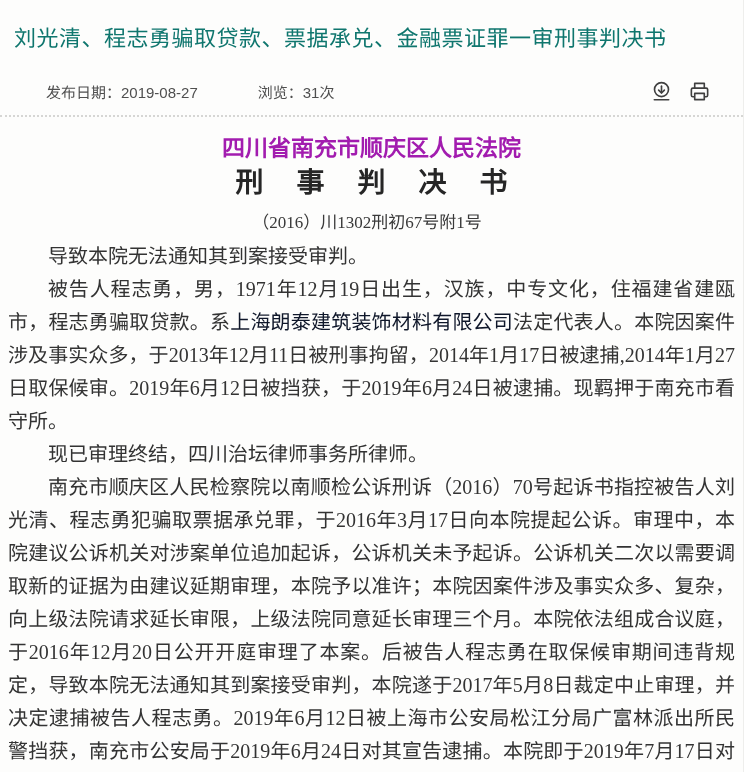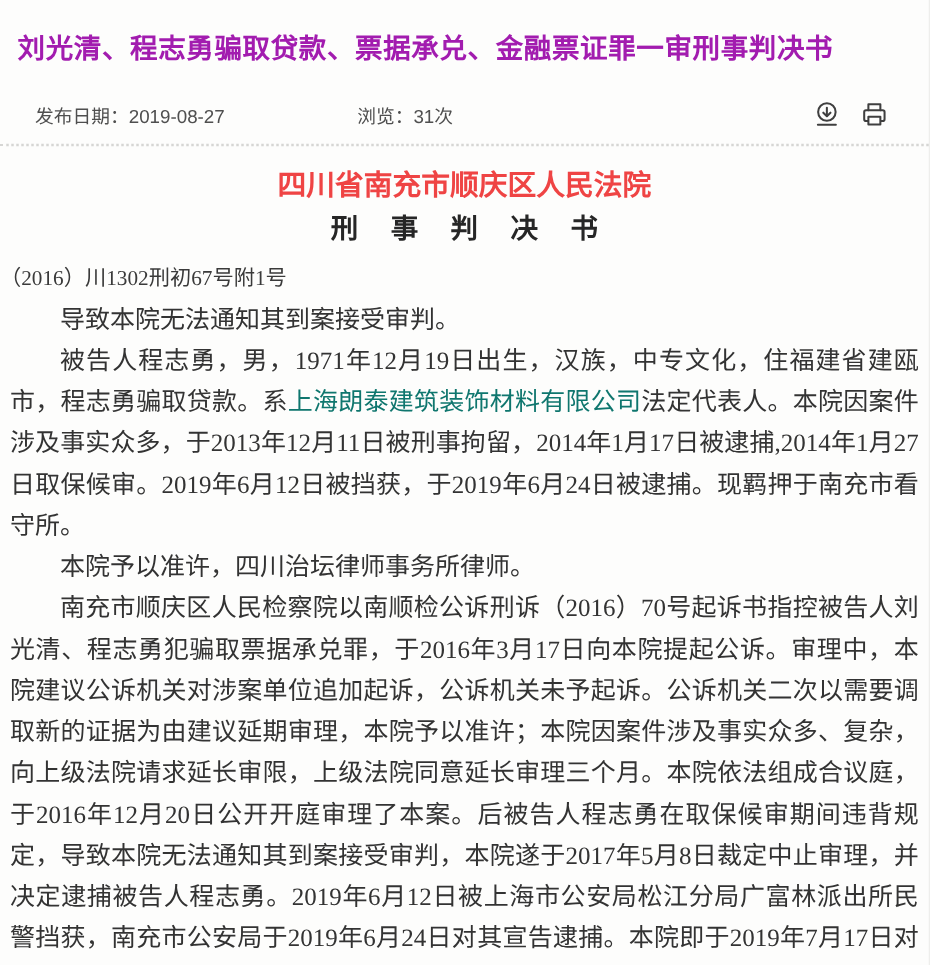--- a/index.html
+++ b/index.html
@@ -13,36 +13,36 @@
     width: 744px;
     min-height: 772px;
     box-sizing: border-box;
     background: #fdfdfc;
     border-right: 1px solid #eeeeec;
     padding-top: 8px;
   }
   
   .article-title {
     font-size: 22px;
-    font-weight: bold;
-    color: #a21caf;
+    font-weight: normal;
+    color: #0f766e;
     line-height: 28px;
     padding: 2px 14px 0 14px;
     letter-spacing: 0.5px;
   }
   .meta-row {
     display: flex;
     align-items: center;
     font-size: 15px;
     color: #4f4f4f;
     padding: 13px 0 12px 0;
     border-bottom: 2px dotted #d6d6d4;
   }
-  .meta-publish { margin-left: 28px; }
-  .meta-views  { margin-left: 106px; }
+  .meta-publish { margin-left: 46px; }
+  .meta-views  { margin-left: 60px; }
   .meta-icons {
     margin-left: auto;
     margin-right: 32px;
     display: flex;
     align-items: center;
     gap: 15px;
   }
   .icon-btn {
     width: 23px;
     height: 23px;
@@ -53,36 +53,36 @@
     display: inline-flex;
     align-items: center;
     justify-content: center;
   }
   .icon-btn svg { display: block; }
   
   .court-name {
     text-align: center;
     font-size: 23px;
     font-weight: bold;
-    color: #ef4444;
+    color: #a21caf;
     margin-top: 16px;
     line-height: 30px;
   }
   .doc-type {
     text-align: center;
-    font-size: 22px;
+    font-size: 28px;
     font-weight: bold;
     color: #262626;
     letter-spacing: 0.45em;
     text-indent: 0.45em;
     margin-top: 5px;
     line-height: 30px;
   }
   .case-number {
-    text-align: left;
+    text-align: center;
     font-family: "Liberation Serif", serif;
     font-size: 17px;
     color: #3a3a3a;
     padding-right: 9px;
     margin-top: 13px;
     line-height: 24px;
   }
   
   .doc-body {
     padding: 5px 8px 10px 8px;
@@ -90,21 +90,21 @@
     font-size: 20px;
     line-height: 33px;
     color: #333;
     text-align: justify;
   }
   .doc-body p {
     margin: 0;
     text-indent: 2em;
   }
   .company-link {
-    color: #0f766e;
+    color: #0f172a;
     text-decoration: none;
     cursor: pointer;
   }
 </style>
 </head>
 <body>
 
 <div class="page">
 
   <h1 class="article-title">刘光清、程志勇骗取贷款、票据承兑、金融票证罪一审刑事判决书</h1>
@@ -137,17 +137,17 @@
 
   <div class="court-name">四川省南充市顺庆区人民法院</div>
 
   <div class="doc-type">刑 事 判 决 书</div>
 
   <div class="case-number">（2016）川1302刑初67号附1号</div>
 
   <div class="doc-body">
     <p>导致本院无法通知其到案接受审判。</p>
     <p><span>被告人程志勇，男，1971年12月19日出生，汉族，中专文化，住福建省建瓯市，程志勇骗取贷款。系</span><a class="company-link">上海朗泰建筑装饰材料有限公司</a><span>法定代表人。本院因案件涉及事实众多，于2013年12月11日被刑事拘留，2014年1月17日被逮捕,2014年1月27日取保候审。2019年6月12日被挡获，于2019年6月24日被逮捕。现羁押于南充市看守所。</span></p>
-    <p>本院予以准许，四川治坛律师事务所律师。</p>
+    <p>现已审理终结，四川治坛律师事务所律师。</p>
     <p>南充市顺庆区人民检察院以南顺检公诉刑诉（2016）70号起诉书指控被告人刘光清、程志勇犯骗取票据承兑罪，于2016年3月17日向本院提起公诉。审理中，本院建议公诉机关对涉案单位追加起诉，公诉机关未予起诉。公诉机关二次以需要调取新的证据为由建议延期审理，本院予以准许；本院因案件涉及事实众多、复杂，向上级法院请求延长审限，上级法院同意延长审理三个月。本院依法组成合议庭，于2016年12月20日公开开庭审理了本案。后被告人程志勇在取保候审期间违背规定，导致本院无法通知其到案接受审判，本院遂于2017年5月8日裁定中止审理，并决定逮捕被告人程志勇。2019年6月12日被上海市公安局松江分局广富林派出所民警挡获，南充市公安局于2019年6月24日对其宣告逮捕。本院即于2019年7月17日对本案再次开庭审理。公诉机关指派检察员何卫东出庭支持公诉。被告人程志勇及其辩护人到庭参加了诉讼。现已审理终结。</p>
   </div>
 
 </div>
 
 </body></html>

